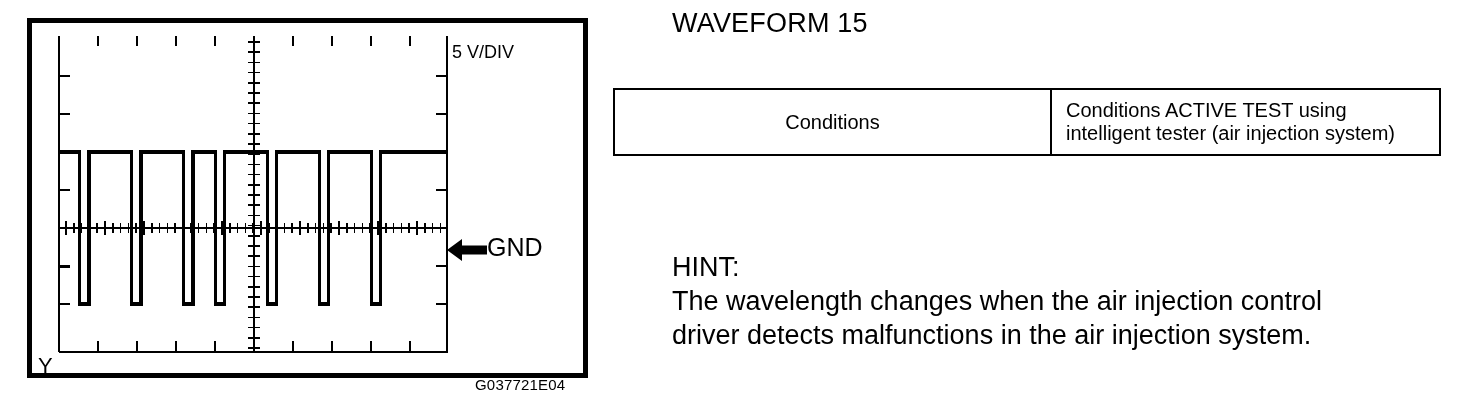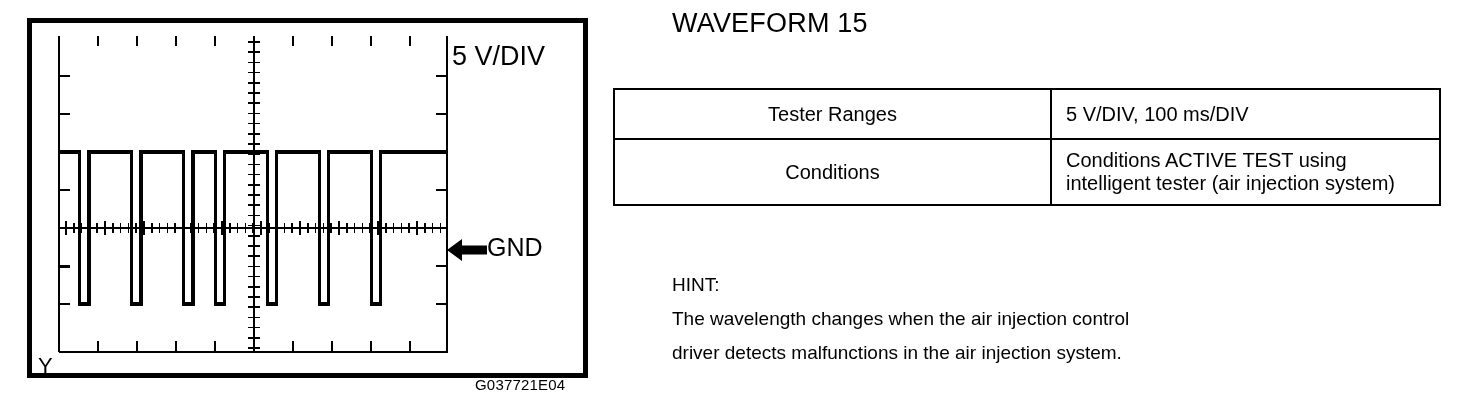--- a/index.html
+++ b/index.html
@@ -32,21 +32,21 @@
     left: 26px;   
     top: 13px;
     width: 391px;
     height: 320px;
   }
   #scope-svg { display: block; }
 
   .scope-label {
     position: absolute;
     font-family: "Liberation Sans", sans-serif;
-    font-size: 27px;
+    font-size: 18px;
     line-height: 1;
     color: #000;
     white-space: nowrap;
   }
   #label-vdiv  { left: 420px; top: 20px; }
   #label-msdiv { left: 243px; top: 278px; }
   #label-gnd   { left: 455px; top: 212px; font-size: 25px; }
   #gnd-arrow   { position: absolute; left: 415px; top: 214px; }
   #label-y     { left: 6px; top: 332px; font-size: 22px; }
   #label-code  {
@@ -104,22 +104,22 @@
     padding-left: 14px;
   }
   #spec-table tr.tall td { height: 52px; }
   #spec-table tr td { height: 36px; }
   .val-line { display: block; white-space: nowrap; }
 
   
   #hint-block {
     position: absolute;
     left: 0;
-    top: 268px;
-    font-size: 19px;
+    top: 250px;
+    font-size: 27px;
     line-height: 34px;
   }
   #hint-block div { white-space: nowrap; }
 </style>
 </head>
 <body>
 
 <div id="scope-panel">
 
   <div id="scope-plot">
@@ -285,26 +285,20 @@
   <div class="scope-label" id="label-code">G037721E04</div>
 </div>
 
 <div id="content">
 
   <div id="wf-title">WAVEFORM 15</div>
 
 
   <table id="spec-table">
     <tbody id="spec-tbody">
-        <tr>
-          <td class="lbl">Tester Ranges</td>
-          <td class="val">
-            <span class="val-line">5 V/DIV, 100 ms/DIV</span>
-          </td>
-        </tr>
         <tr class="tall">
           <td class="lbl">Conditions</td>
           <td class="val">
             <span class="val-line">Conditions ACTIVE TEST using</span>
             <span class="val-line">intelligent tester (air injection system)</span>
           </td>
         </tr>
       </tbody>
   </table>
 

